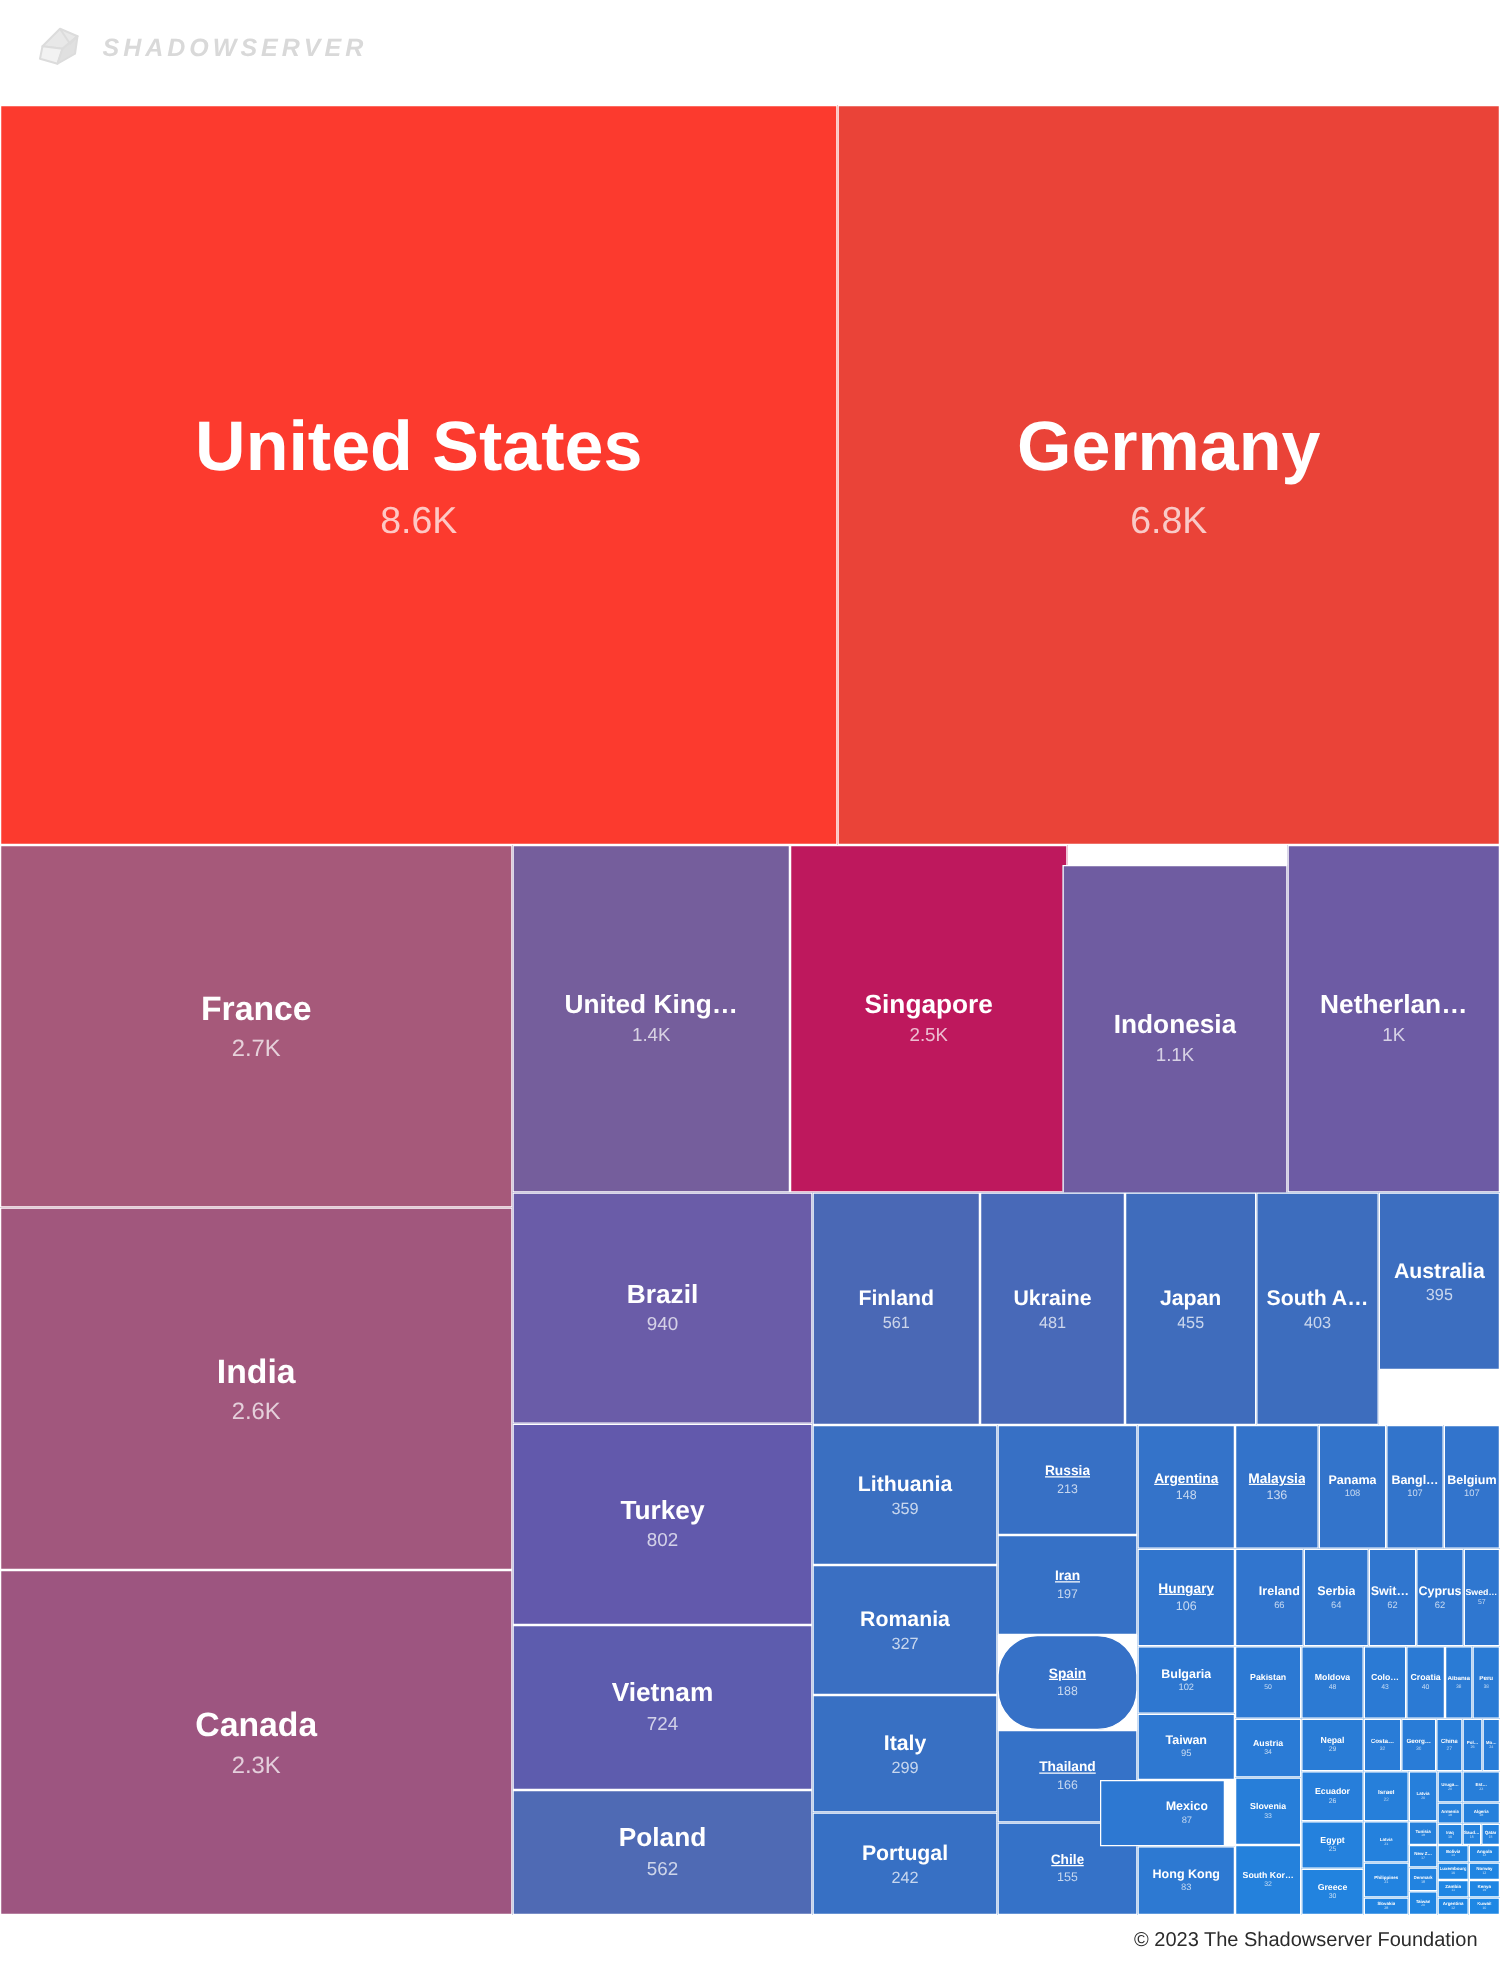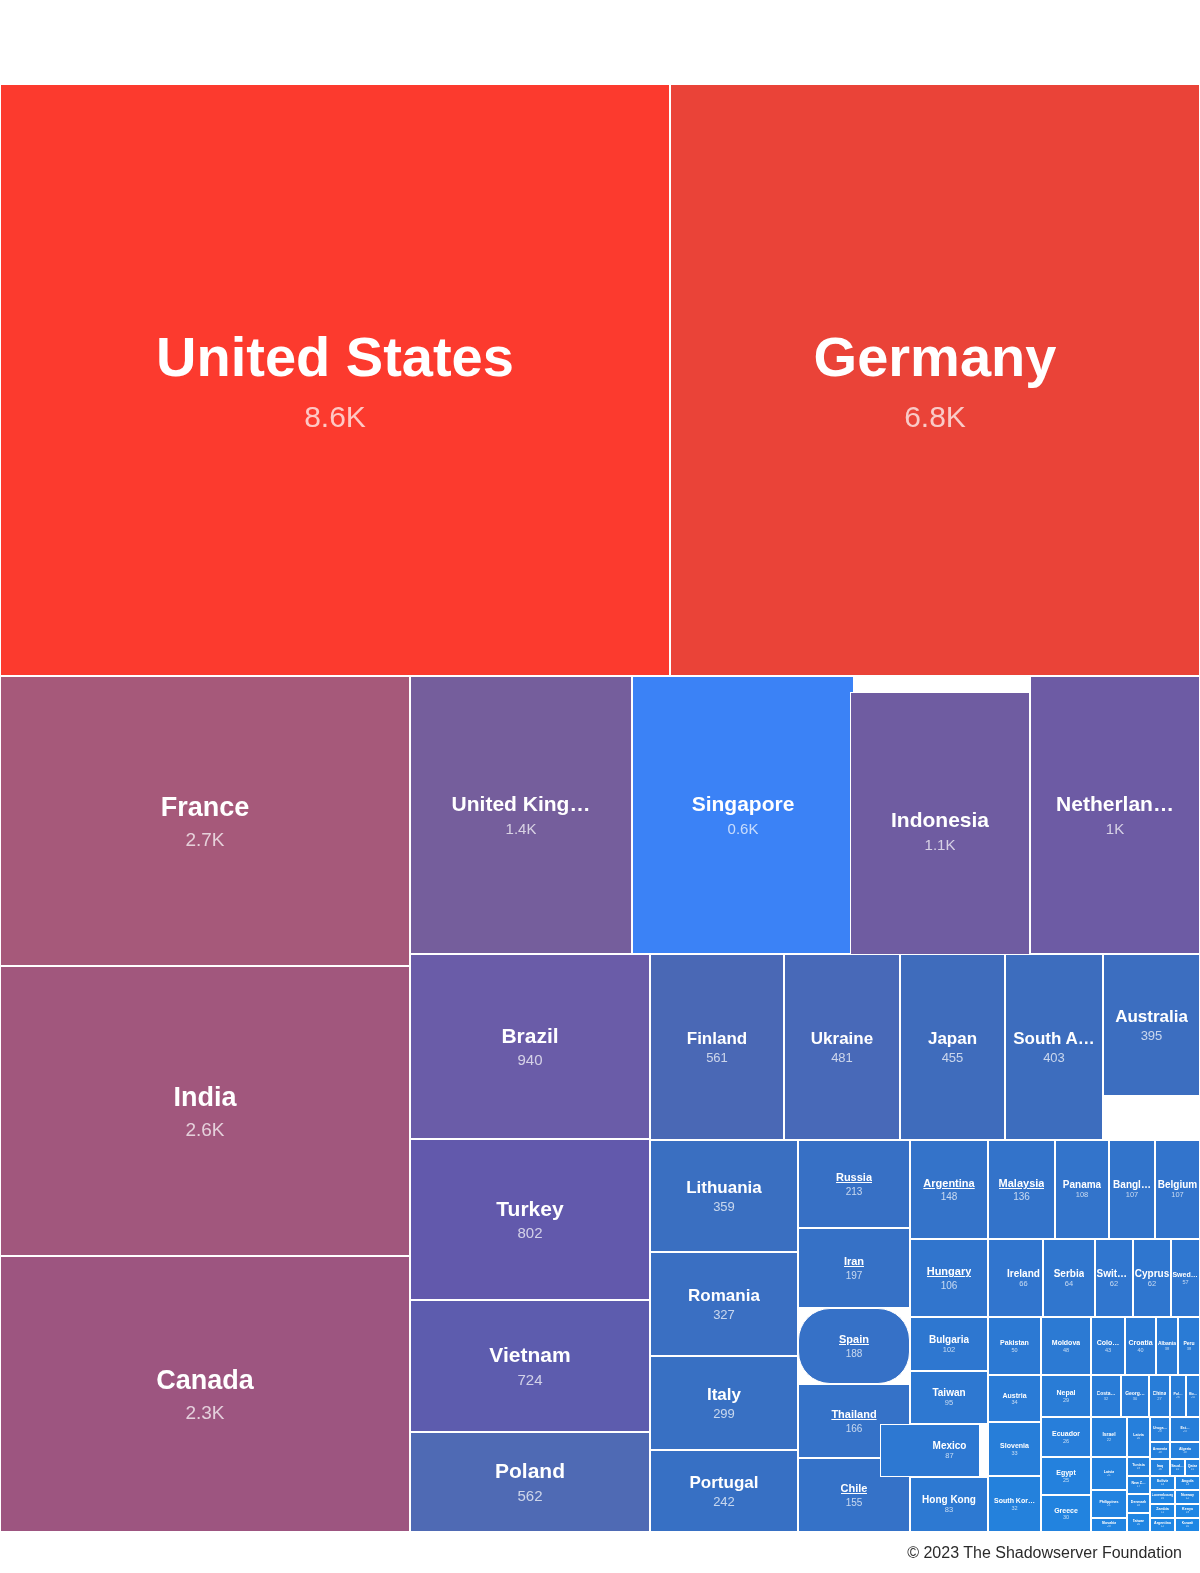--- a/index.html
+++ b/index.html
@@ -107,20 +107,33 @@
     font-size: 16px;
     color: #2b2b2b;
     font-family: "Liberation Sans", sans-serif;
   }
 </style>
 </head>
 <body>
 
 <div id="page">
 
+  <div id="header">
+    <span id="logo-mark">
+      <svg viewBox="0 0 44 44" width="44" height="44" aria-hidden="true">
+        <g fill="none" stroke="#dcdcdc" stroke-width="1.6" stroke-linejoin="round">
+          <path d="M8 20 L22 6 L36 12 L24 22 Z" fill="#e8e8e8"></path>
+          <path d="M8 20 L24 22 L20 34 L6 30 Z" fill="#f2f2f2"></path>
+          <path d="M20 34 L24 22 L36 12 L34 26 Z" fill="#e0e0e0"></path>
+          <path d="M22 6 L30 18 L36 12"></path>
+        </g>
+      </svg>
+    </span>
+    <span id="logo-text">SHADOWSERVER</span>
+  </div>
 
   <div id="treemap">
       <div class="tile s-xxl" style="left: 0px; top: 0px; width: 670px; height: 592px; background: rgb(252, 58, 46);">
         <span class="lbl">United States</span>
         <span class="val">8.6K</span>
       </div>
       <div class="tile s-xxl" style="left: 670px; top: 0px; width: 530px; height: 592px; background: rgb(234, 67, 56);">
         <span class="lbl">Germany</span>
         <span class="val">6.8K</span>
       </div>
@@ -133,23 +146,23 @@
         <span class="val">2.6K</span>
       </div>
       <div class="tile s-xl" style="left: 0px; top: 1172px; width: 410px; height: 276px; background: rgb(157, 85, 128);">
         <span class="lbl">Canada</span>
         <span class="val">2.3K</span>
       </div>
       <div class="tile s-lg" style="left: 410px; top: 592px; width: 222px; height: 278px; background: rgb(117, 94, 156);">
         <span class="lbl">United King…</span>
         <span class="val">1.4K</span>
       </div>
-      <div class="tile s-lg" style="left: 632px; top: 592px; width: 222px; height: 278px; background: #3b82f6;">
+      <div class="tile s-lg" style="left: 632px; top: 592px; width: 222px; height: 278px; background: #be185d;">
         <span class="lbl">Singapore</span>
-        <span class="val">0.6K</span>
+        <span class="val">2.5K</span>
       </div>
       <div class="tile s-lg" style="left: 850px; top: 608px; width: 180px; height: 278px; background: rgb(111, 92, 161);">
         <span class="lbl">Indonesia</span>
         <span class="val">1.1K</span>
       </div>
       <div class="tile s-lg" style="left: 1030px; top: 592px; width: 170px; height: 278px; background: rgb(109, 91, 164);">
         <span class="lbl">Netherlan…</span>
         <span class="val">1K</span>
       </div>
       <div class="tile s-lg" style="left: 410px; top: 870px; width: 240px; height: 185px; background: rgb(106, 92, 168);">

